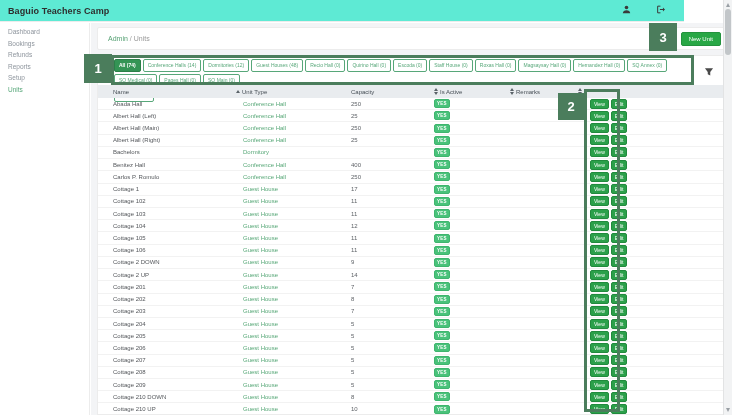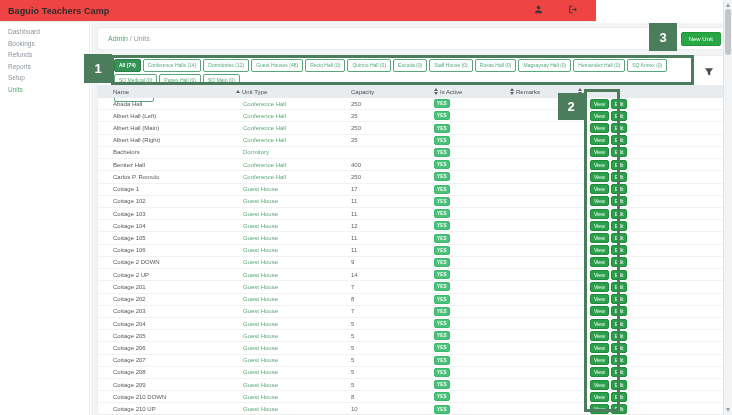--- a/index.html
+++ b/index.html
@@ -1,20 +1,20 @@
 <!DOCTYPE html>
 <html><head>
 <meta charset="utf-8">
 <style>
   * { margin:0; padding:0; box-sizing:border-box; }
   html,body { width:732px; height:415px; overflow:hidden; }
   body { position:relative; background:#fff; font-family:"Liberation Sans", sans-serif; color:#5a5f63; }
 
   
-  .topbar { position:absolute; top:0; left:0; width:596px; height:22px; background:#ef4444; border-bottom:1px solid #ececec; z-index:2; }
+  .topbar { position:absolute; top:0; left:0; width:684px; height:22px; background:#5eead4; border-bottom:1px solid #ececec; z-index:2; }
   .brand { position:absolute; left:8px; top:6px; font-size:9px; font-weight:bold; color:#2e2e2e; letter-spacing:.1px; }
   .topbar-icons { position:absolute; right:18px; top:5px; display:flex; gap:25px; align-items:center; }
   .topbar-icons svg { display:block; }
 
   
   .sidebar { position:absolute; top:23px; left:0; width:90px; bottom:0; background:#fff; border-right:1px solid #ececec; padding-top:3px; z-index:1; }
   .side-item { height:11.5px; line-height:11.5px; padding-left:8px; font-size:6.5px; color:#8e959d; cursor:pointer; white-space:nowrap; }
   .side-item.active { color:#57a779; }
 
   

